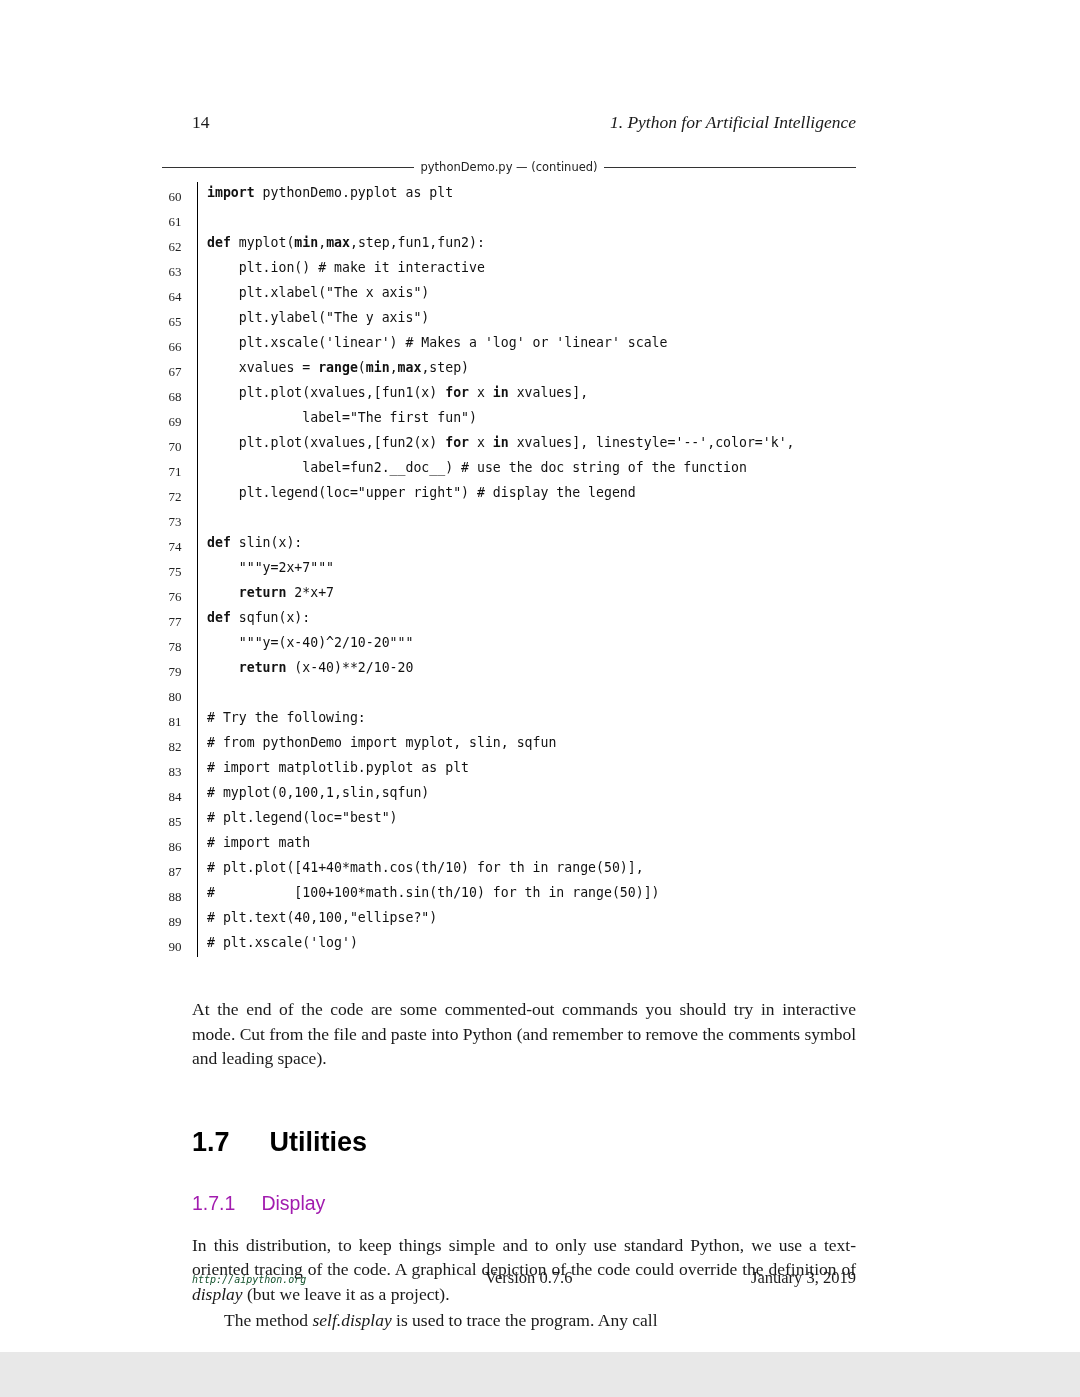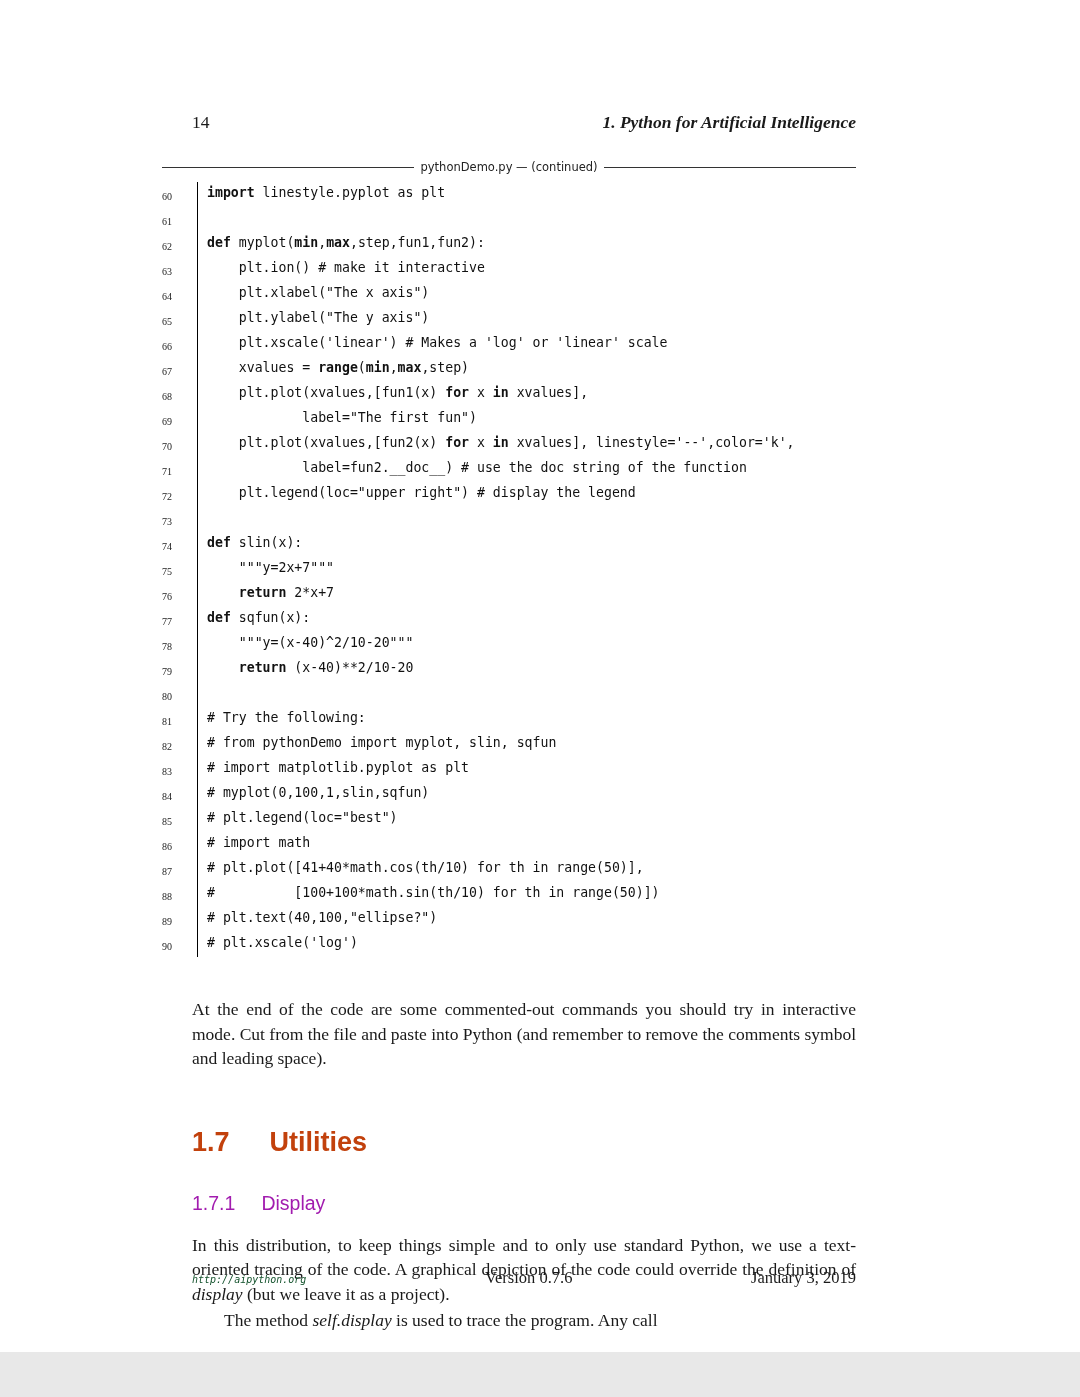--- a/index.html
+++ b/index.html
@@ -5,36 +5,36 @@
   html,body{margin:0;padding:0;background:#e8e8e8;}
   .page{
     width:1080px;height:1352px;background:#ffffff;color:#1a1a1a;
     position:relative;box-sizing:border-box;
     padding:112px 224px 0 192px;
     font-family:"Liberation Serif", serif;
     margin:0 auto;
   }
   
   .header{display:flex;justify-content:space-between;align-items:baseline;font-size:17.5px;}
-  .chapter{font-style:italic;font-weight:bold;}
+  .chapter{font-style:italic;}
   
   .listing{margin-top:27px;margin-left:-30px;}
   .caption-row{display:flex;align-items:center;}
   .caption-rule{flex:1;border-top:1.2px solid #333;height:0;}
   .caption{font-family:"DejaVu Sans", sans-serif;font-size:11.5px;color:#222;padding:0 6px;white-space:nowrap;}
   .code-body{margin-top:8px;}
   .code-row{display:flex;line-height:21px;}
-  .lineno{width:26px;text-align:left;font-size:10px;color:#222;flex:0 0 26px;padding-right:9px;padding-top:4px;font-family:"Liberation Serif", serif;}
+  .lineno{width:26px;text-align:center;font-size:13px;color:#222;flex:0 0 26px;padding-right:9px;padding-top:4px;font-family:"Liberation Serif", serif;}
   .codetext{border-left:1.6px solid #000;padding-left:9px;font-family:"DejaVu Sans Mono", monospace;font-size:13.2px;white-space:pre;color:#111;}
   .bold{font-weight:bold;}
   .italic{font-style:italic;}
   
   .body-text{font-size:17.5px;line-height:24.5px;text-align:justify;margin:0;}
   .after-code{margin-top:40px;}
-  .section-heading{margin:56px 0 0 0;font-family:"Liberation Sans", sans-serif;font-size:27px;font-weight:bold;color:#c2410c;}
+  .section-heading{margin:56px 0 0 0;font-family:"Liberation Sans", sans-serif;font-size:27px;font-weight:bold;color:#000000;}
   .section-heading .sec-num{display:inline-block;margin-right:40px;}
   .subsection-heading{margin:34px 0 0 0;font-family:"Liberation Sans", sans-serif;font-size:19.5px;font-weight:normal;color:#a21caf;}
   .subsection-heading .sub-num{display:inline-block;margin-right:26px;}
   .display-para{margin-top:18px;}
   .indented-line{margin-top:2px;text-indent:32px;}
   .math-line{margin-top:26px;margin-left:48px;font-size:19px;}
   
   .footer{position:absolute;left:192px;right:224px;top:1268px;display:flex;justify-content:space-between;align-items:baseline;}
   .footer-url{font-family:"DejaVu Sans Mono", monospace;font-size:10px;color:#14532d;text-decoration:none;font-style:italic;}
   .footer-mid,.footer-right{font-size:16.5px;}
@@ -51,21 +51,21 @@
 
   <div class="listing">
     <div class="caption-row">
       <span class="caption-rule"></span>
       <span class="caption">pythonDemo.py — (continued)</span>
       <span class="caption-rule"></span>
     </div>
     <div class="code-body" id="code-body">
         <div class="code-row">
           <span class="lineno">60</span>
-          <span class="codetext"><span class="bold">import</span><span> linestyle.pyplot as plt</span></span>
+          <span class="codetext"><span class="bold">import</span><span> pythonDemo.pyplot as plt</span></span>
         </div>
         <div class="code-row">
           <span class="lineno">61</span>
           <span class="codetext">&nbsp;</span>
         </div>
         <div class="code-row">
           <span class="lineno">62</span>
           <span class="codetext"><span class="bold">def</span><span> myplot(</span><span class="bold">min</span><span>,</span><span class="bold">max</span><span>,step,fun1,fun2):</span></span>
         </div>
         <div class="code-row">

